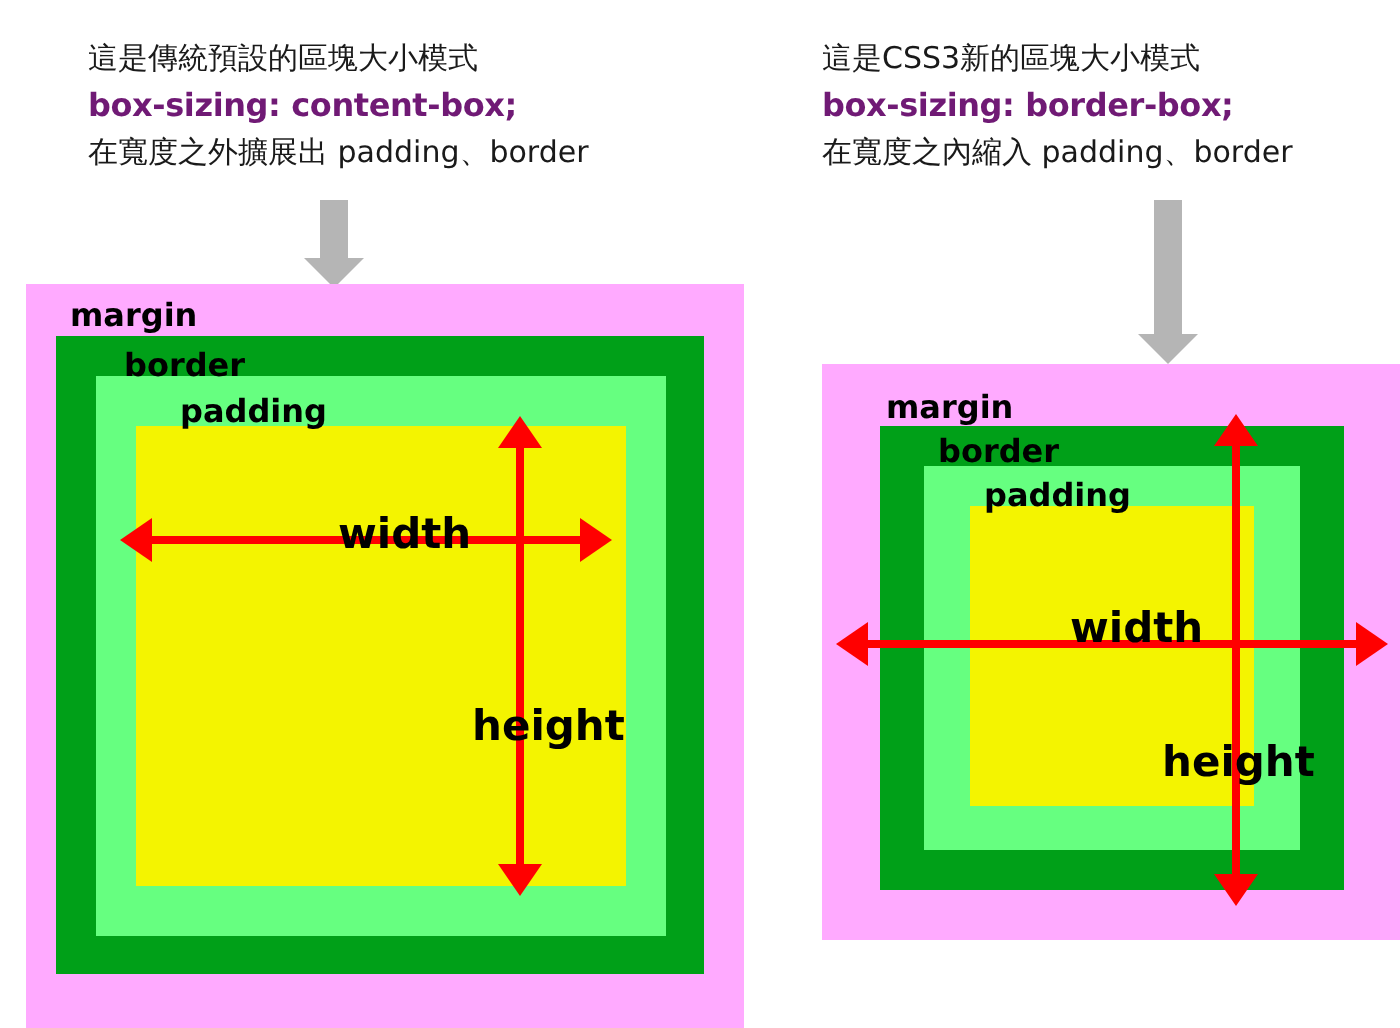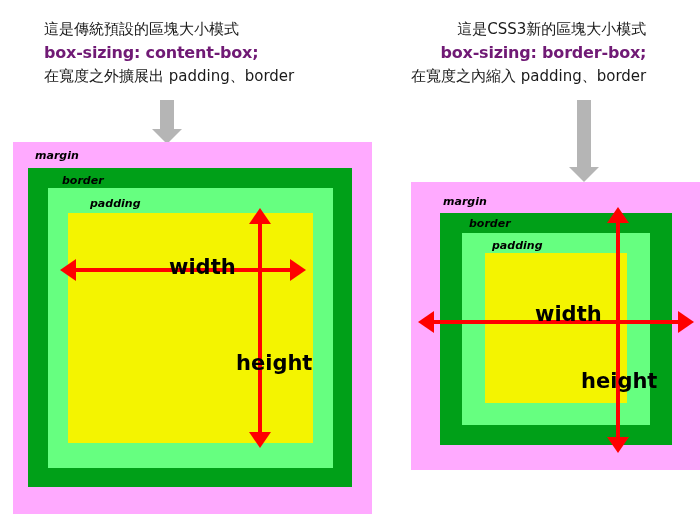--- a/index.html
+++ b/index.html
@@ -26,21 +26,21 @@
     font-size: 15px;
     color: #1a1a1a;
   }
   .caption .code {
     font-size: 16px;
     font-weight: bold;
     color: #701a75;
     letter-spacing: -0.2px;
   }
   #caption-left  { left: 12px;  top: 18px; margin-left: 32px; }
-  #caption-right { left: 411px; top: 18px; text-align: right; }
+  #caption-right { left: 411px; top: 18px; }
 
   
   .grey-arrow { position: absolute; }
   .grey-arrow .shaft {
     position: absolute;
     background: #b5b5b5;
     left: 50%;
     transform: translateX(-50%);
     top: 0;
   }
@@ -72,26 +72,25 @@
   .bm-padding {
     position: absolute;
     background: #66ff80;
   }
   .bm-content {
     position: absolute;
     background: #f4f400;
   }
   .bm-label {
     position: absolute;
-    font-size: 11px;
+    font-size: 16px;
     font-weight: bold;
     color: #000000;
     white-space: nowrap;
     line-height: 1;
-    font-style: italic;
   }
   .dim-label {
     position: absolute;
     font-size: 21px;
     font-weight: bold;
     color: #000000;
     white-space: nowrap;
     line-height: 1;
     z-index: 7;
     margin-left: 32px;

